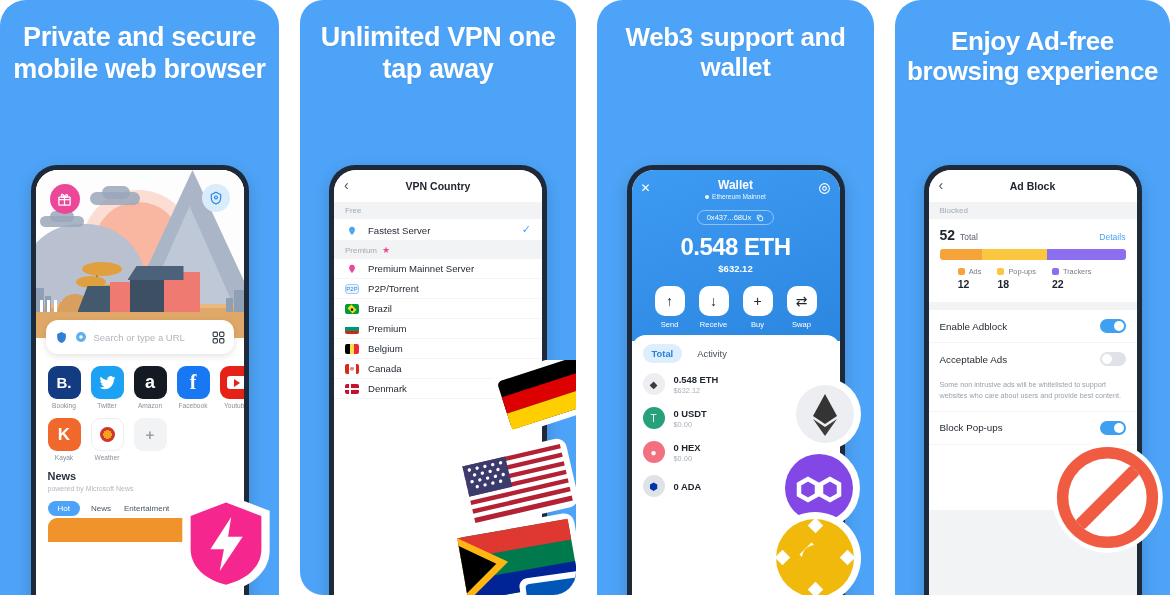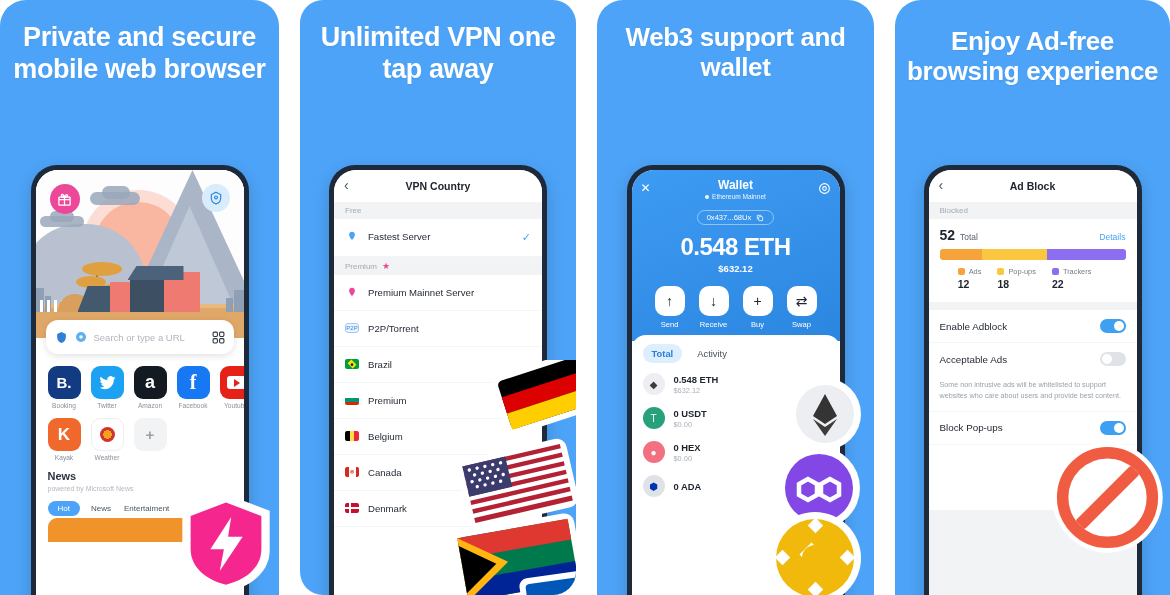--- a/index.html
+++ b/index.html
@@ -110,21 +110,21 @@
 
   .shield-sticker{ position:absolute; left:174px; top:490px; width:104px; height:104px; z-index:9;}
 
   
   .navbar{ height:32px; display:flex; align-items:center; justify-content:center;
            position:relative; background:#fff; }
   .navtitle{ font-size:10.5px; font-weight:700; color:#20262f;}
   .navback{ position:absolute; left:10px; top:8px; font-size:14px; color:#4a515b; line-height:1;}
   .sechead{ background:#f1f3f5; padding:4px 11px; font-size:8px; color:#a4abb4;
             display:flex; align-items:center; gap:5px;}
-  .row{ display:flex; align-items:flex-start; gap:9px; padding:12px 11px; font-size:9.6px;
+  .row{ display:flex; align-items:flex-end; gap:9px; padding:4px 11px; font-size:9.6px;
         color:#262c35; border-bottom:1px solid #f4f5f7;}
   .flag{ width:14px; height:10px; border-radius:2px; overflow:hidden; flex:0 0 14px;
          display:block; position:relative;}
   .check{ margin-left:auto; color:#4da3f7; font-size:11px;}
   .flags-sticker{ position:absolute; left:148px; top:360px; width:140px; height:235px; z-index:9;}
 
   
   .wallet-top{ background:linear-gradient(160deg,#3e9bf3 0%,#2b86e0 100%);
                padding:8px 0 12px; position:relative;}
   .w-head{ position:relative; height:26px; text-align:center; color:#fff;}

